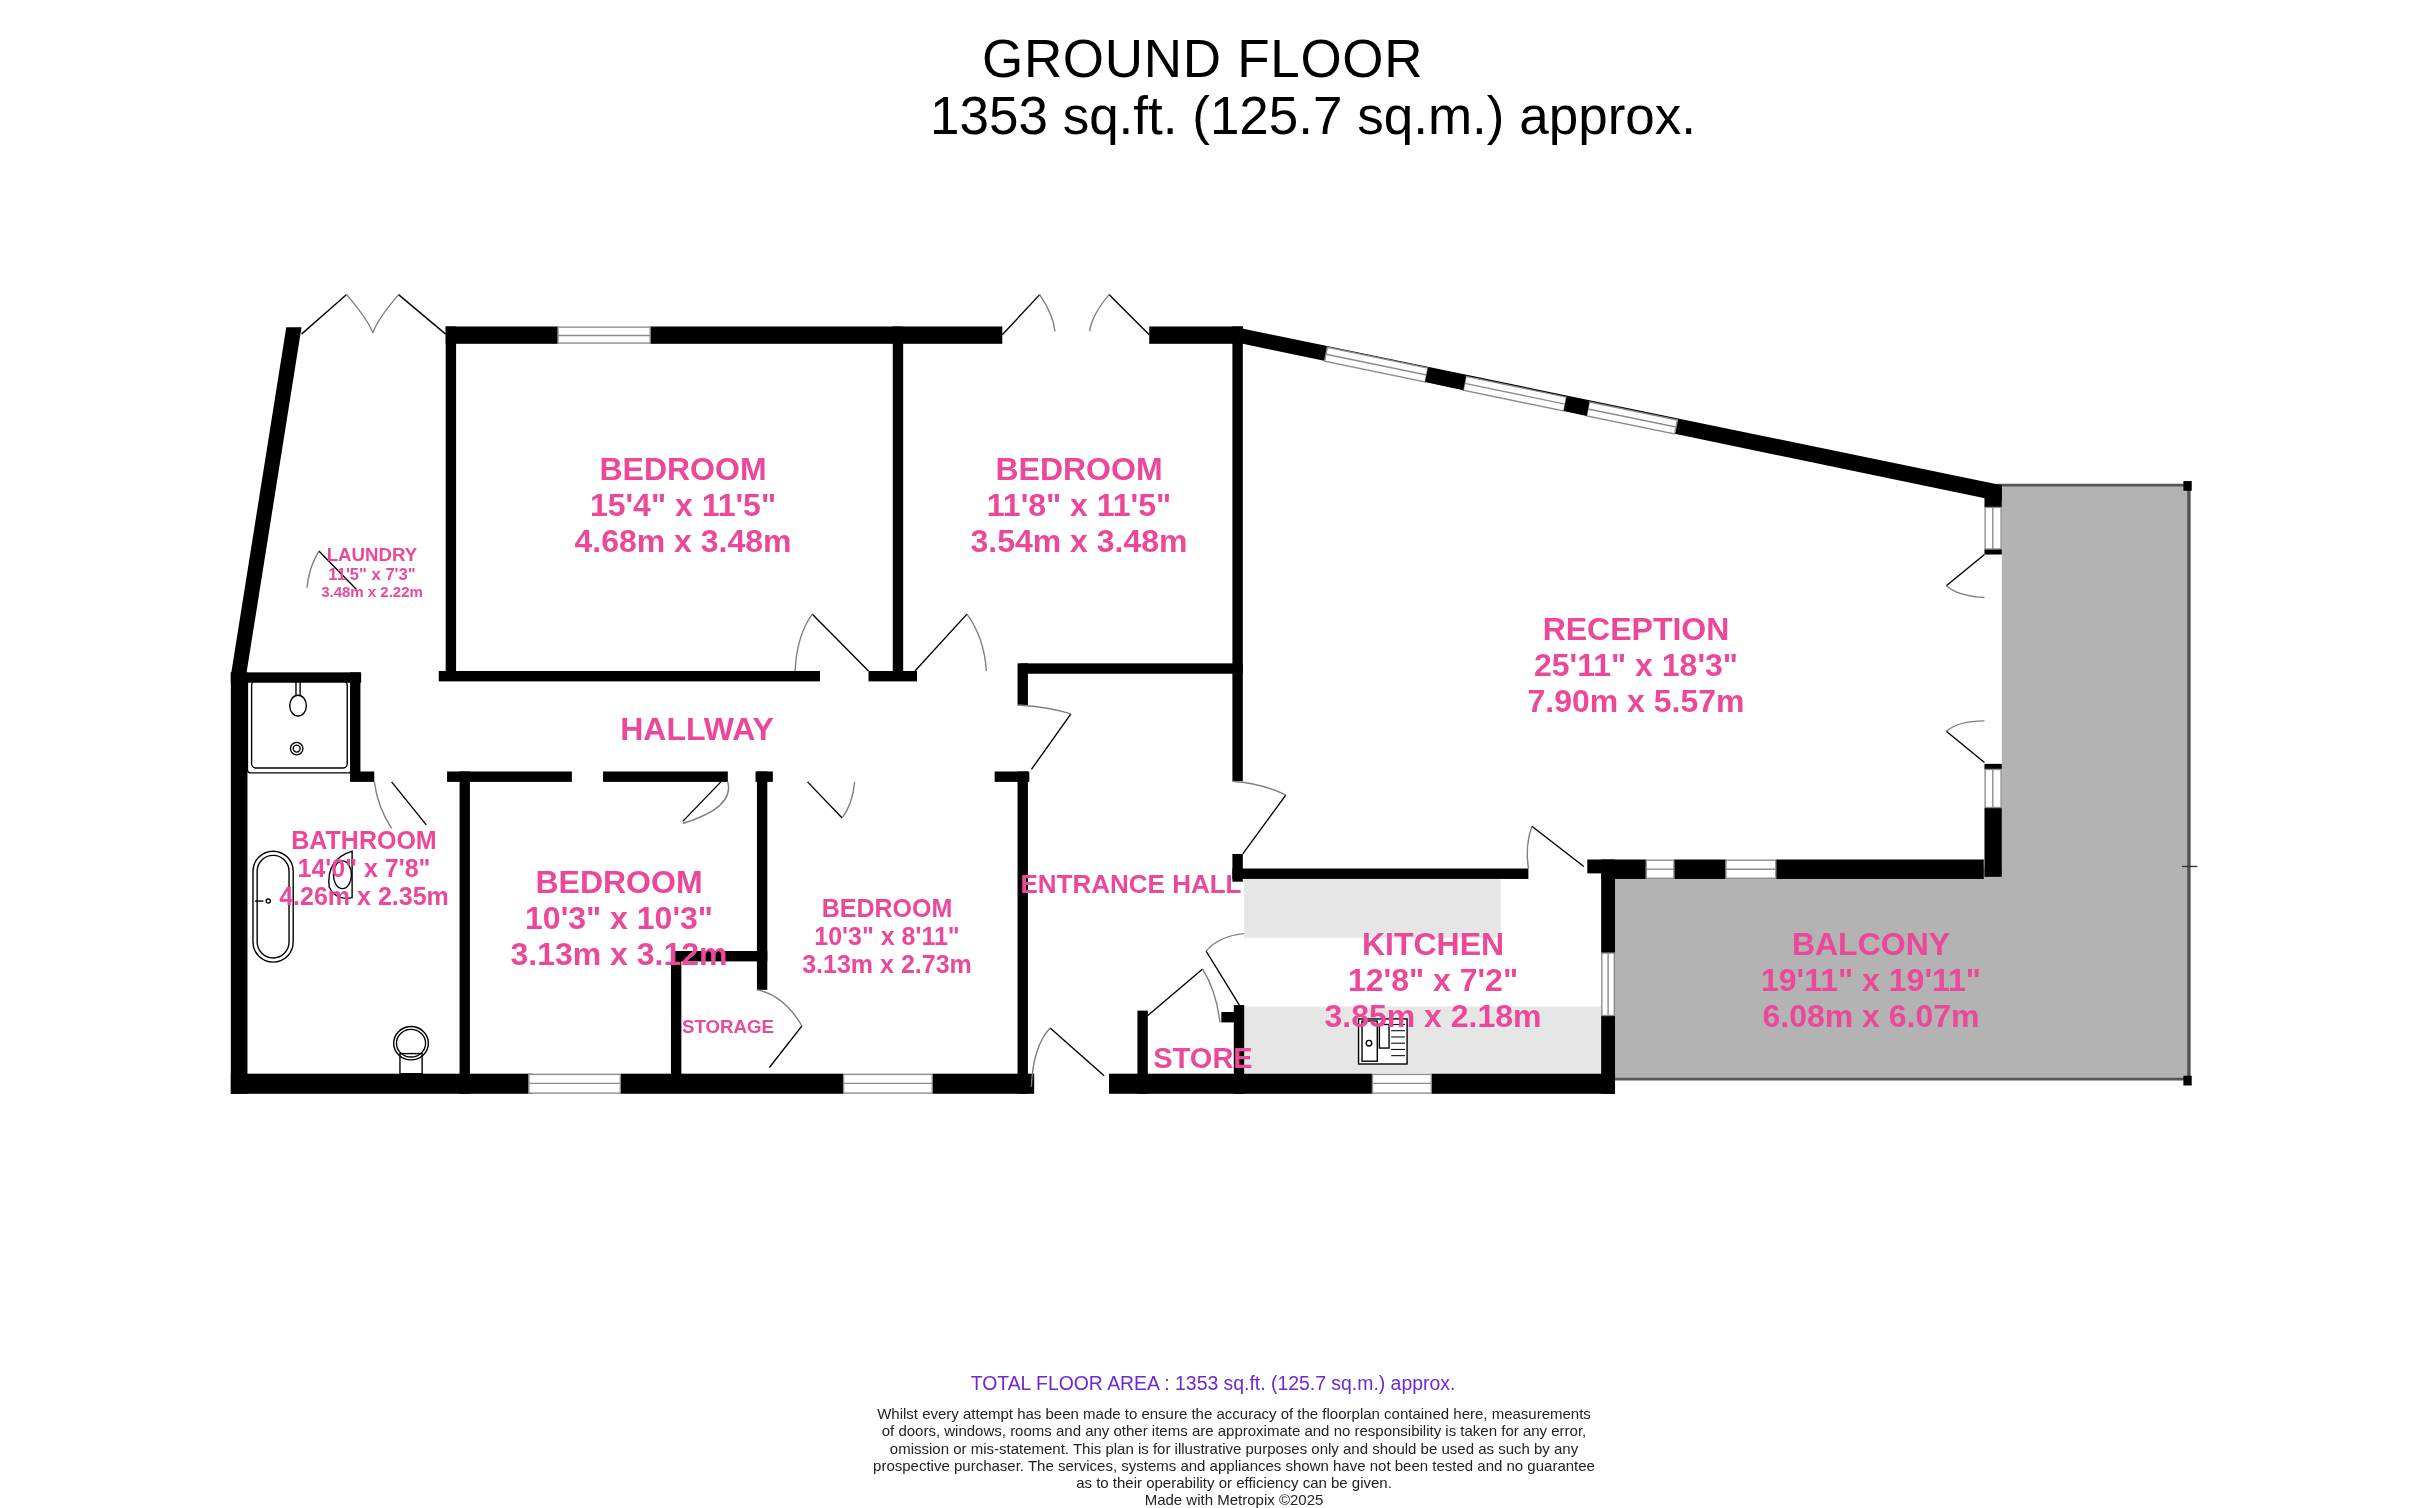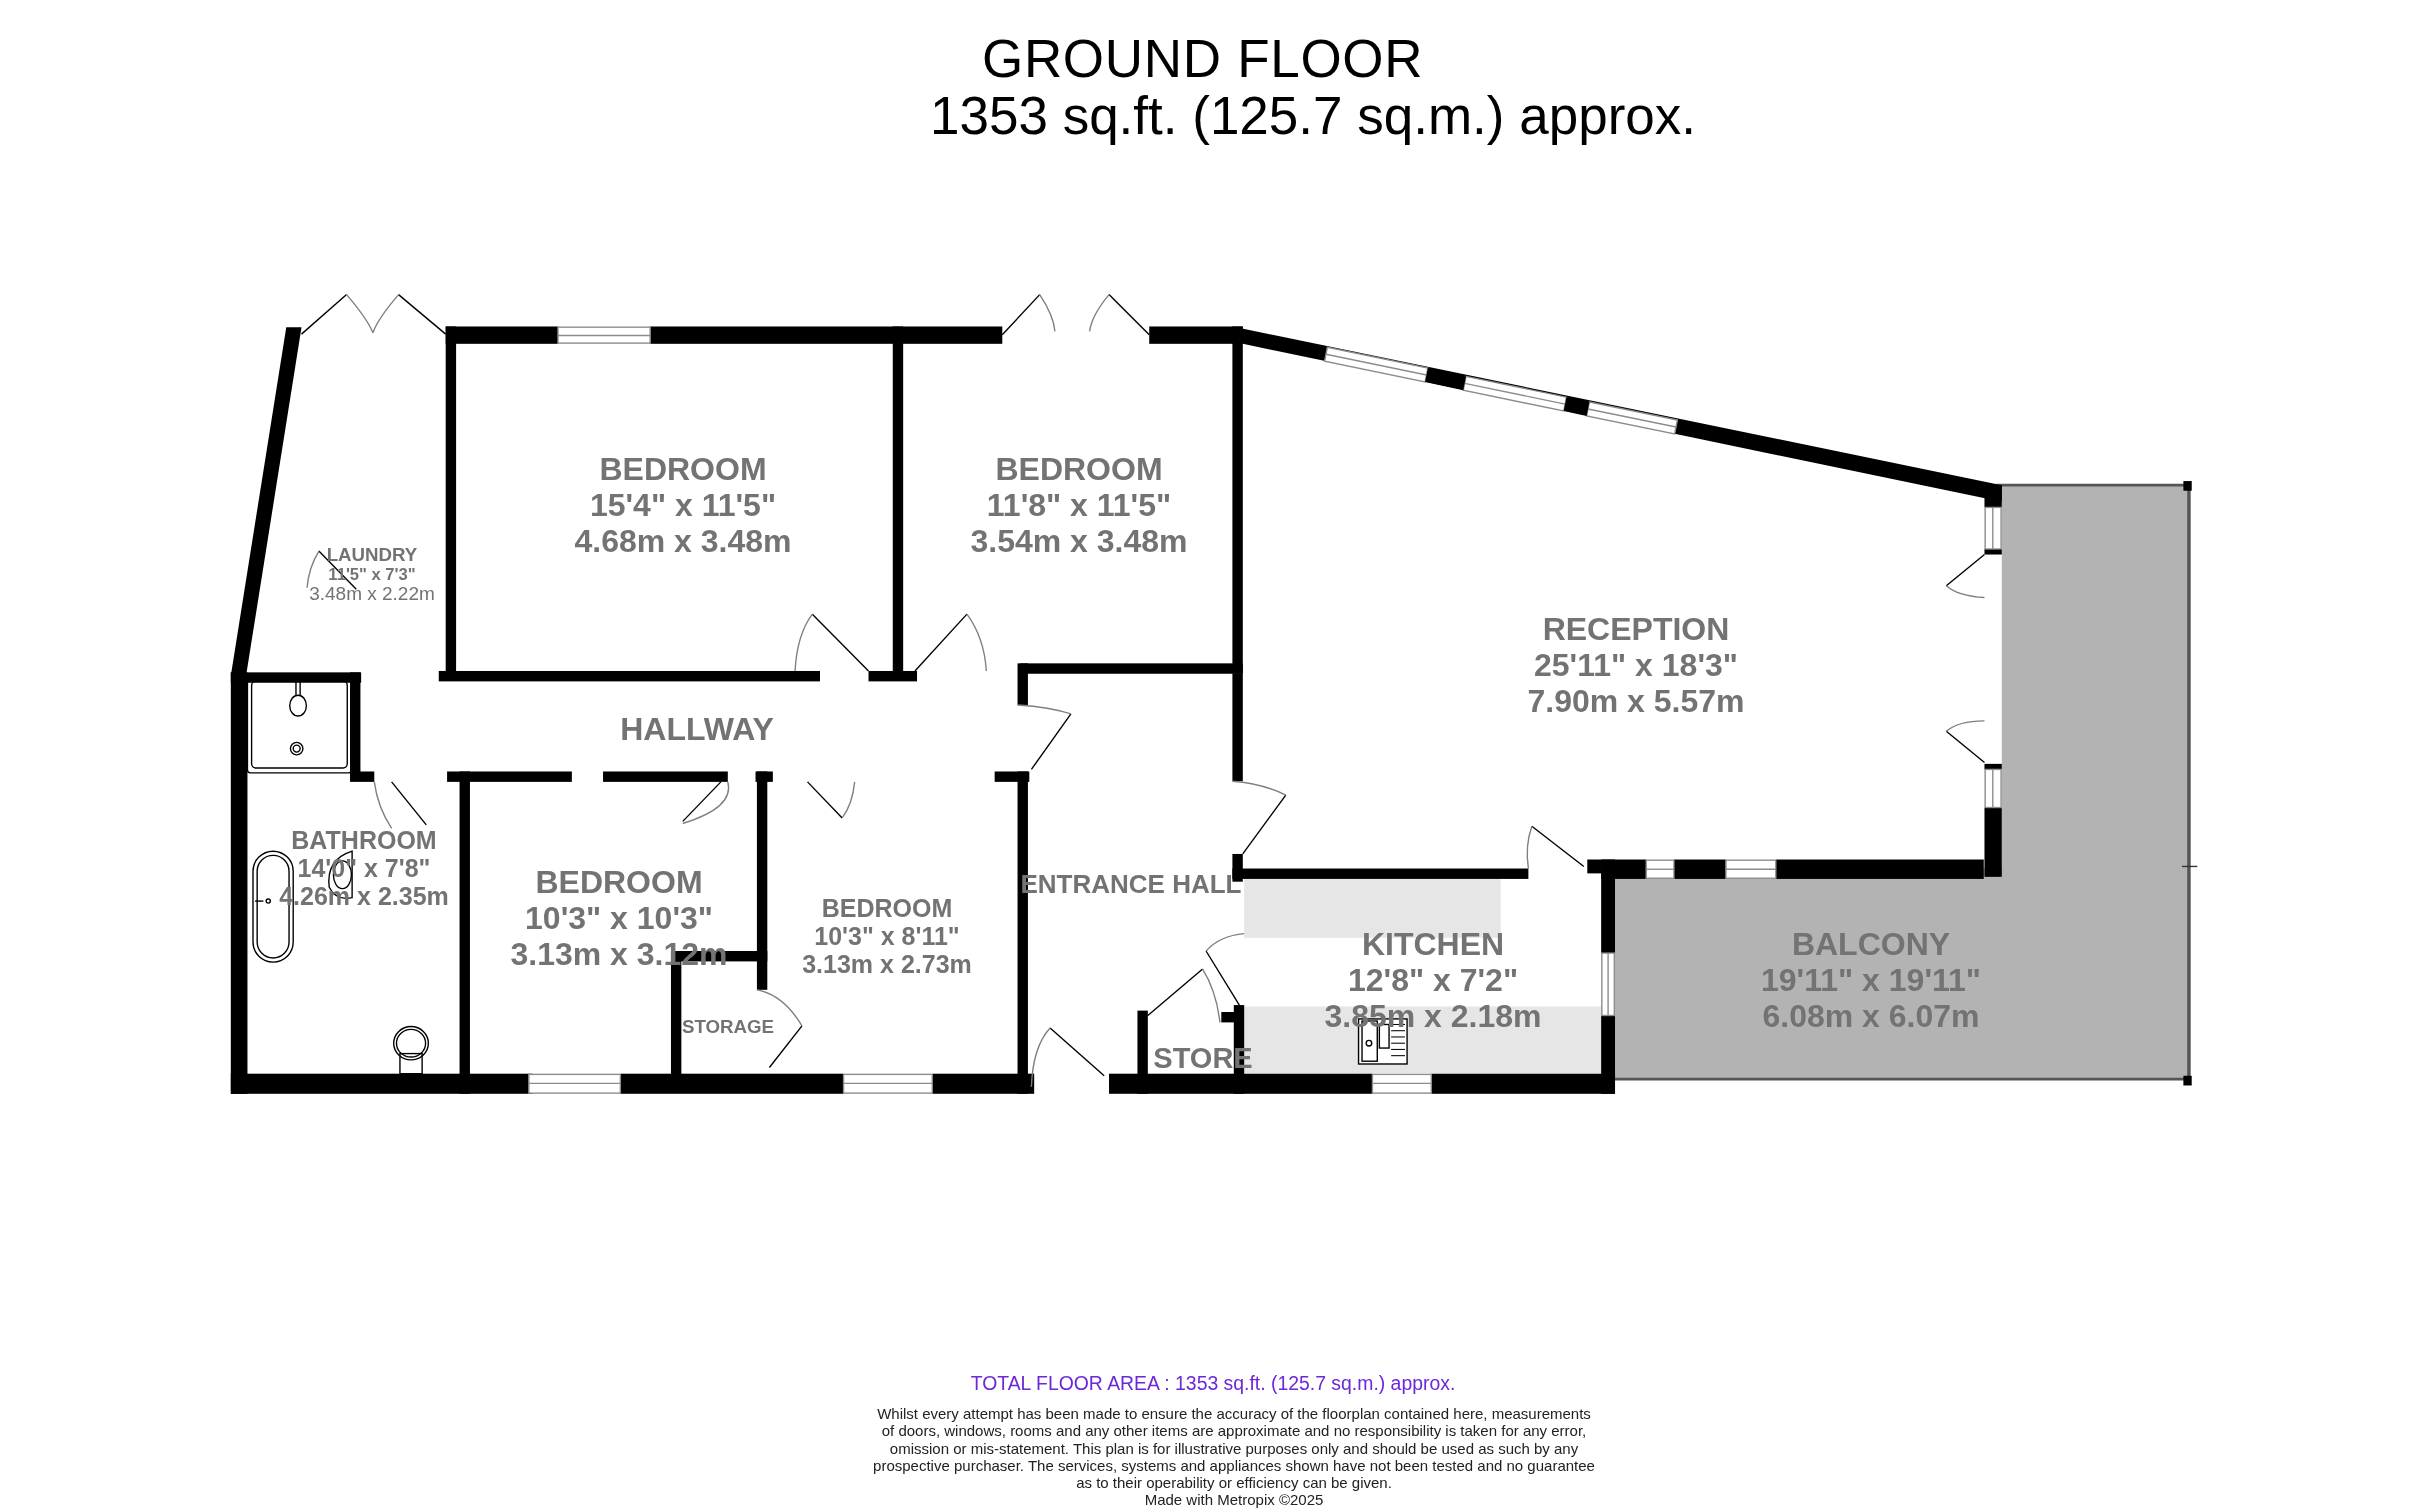--- a/index.html
+++ b/index.html
@@ -1,21 +1,21 @@
 <!DOCTYPE html>
 <html style="font-size:11px"><head>
 <meta charset="utf-8">
 <style>
   html, body { margin: 0; padding: 0; background: #ffffff; }
   body { width: 2426px; height: 1509px; position: relative; overflow: hidden; font-family: "Liberation Sans", sans-serif; color: #000; }
   .title { position: absolute; left: 0; width: 2426px; text-align: center; font-family: "Liberation Sans", sans-serif; font-weight: 400; color: #000; }
   #title1 { top: 28px; font-size: 53px; left: -10.4px; letter-spacing: 0.7px; }
   #title2 { top: 85px; font-size: 53px; left: 100px; }
   svg.plan { position: absolute; left: 0; top: 0; }
-  .lbl { position: absolute; text-align: center; font-family: "Liberation Sans", sans-serif; font-weight: 700; color: #737373; line-height: 1.12; white-space: nowrap; transform: translateX(-50%); }
+  .lbl { position: absolute; text-align: center; font-family: "Liberation Sans", sans-serif; font-weight: 700; color: #ec4899; line-height: 1.12; white-space: nowrap; transform: translateX(-50%); }
   .lbl .name { display: block; }
   .lbl .dim { display: block; }
   .big { font-size: 32px; }
   .med { font-size: 26px; }
   .sml { font-size: 18.7px; line-height: 1.1; margin-left: 19px; }
   .footer { position: absolute; left: 0; width: 2426px; text-align: center; font-family: "Liberation Sans", sans-serif; color: #222; }
   #total { top: 1372px; font-size: 19.4px; color: #6d28d9; }
   #disclaimer { top: 1405px; font-size: 15px; line-height: 17.3px; }
   #disclaimer span { display: block; padding-left: 42px; }
 </style>
@@ -252,21 +252,21 @@
         <line x1="2007" y1="1505" x2="2027" y2="1505"></line>
         <line x1="2007" y1="1514" x2="2027" y2="1514"></line>
         <line x1="2007" y1="1523" x2="2027" y2="1523"></line>
       </g>
   </g>
 </svg>
 
 <div class="lbl sml" style="left:353px; top:545px;">
   <span class="name" style="font-size:18.7px">LAUNDRY</span>
   <span class="dim" style="font-weight:700;font-size:16.6px">11'5"  x 7'3"</span>
-  <span class="dim" style="font-weight:400;font-size:19px">3.48m  x 2.22m</span>
+  <span class="dim" style="font-weight:700;font-size:15px">3.48m  x 2.22m</span>
 </div>
 <div class="lbl big" style="left:683px; top:452px;">
   <span class="name">BEDROOM</span>
   <span class="dim">15'4"  x 11'5"</span>
   <span class="dim">4.68m  x 3.48m</span>
 </div>
 <div class="lbl big" style="left:1079px; top:452px;">
   <span class="name">BEDROOM</span>
   <span class="dim">11'8"  x 11'5"</span>
   <span class="dim">3.54m  x 3.48m</span>

